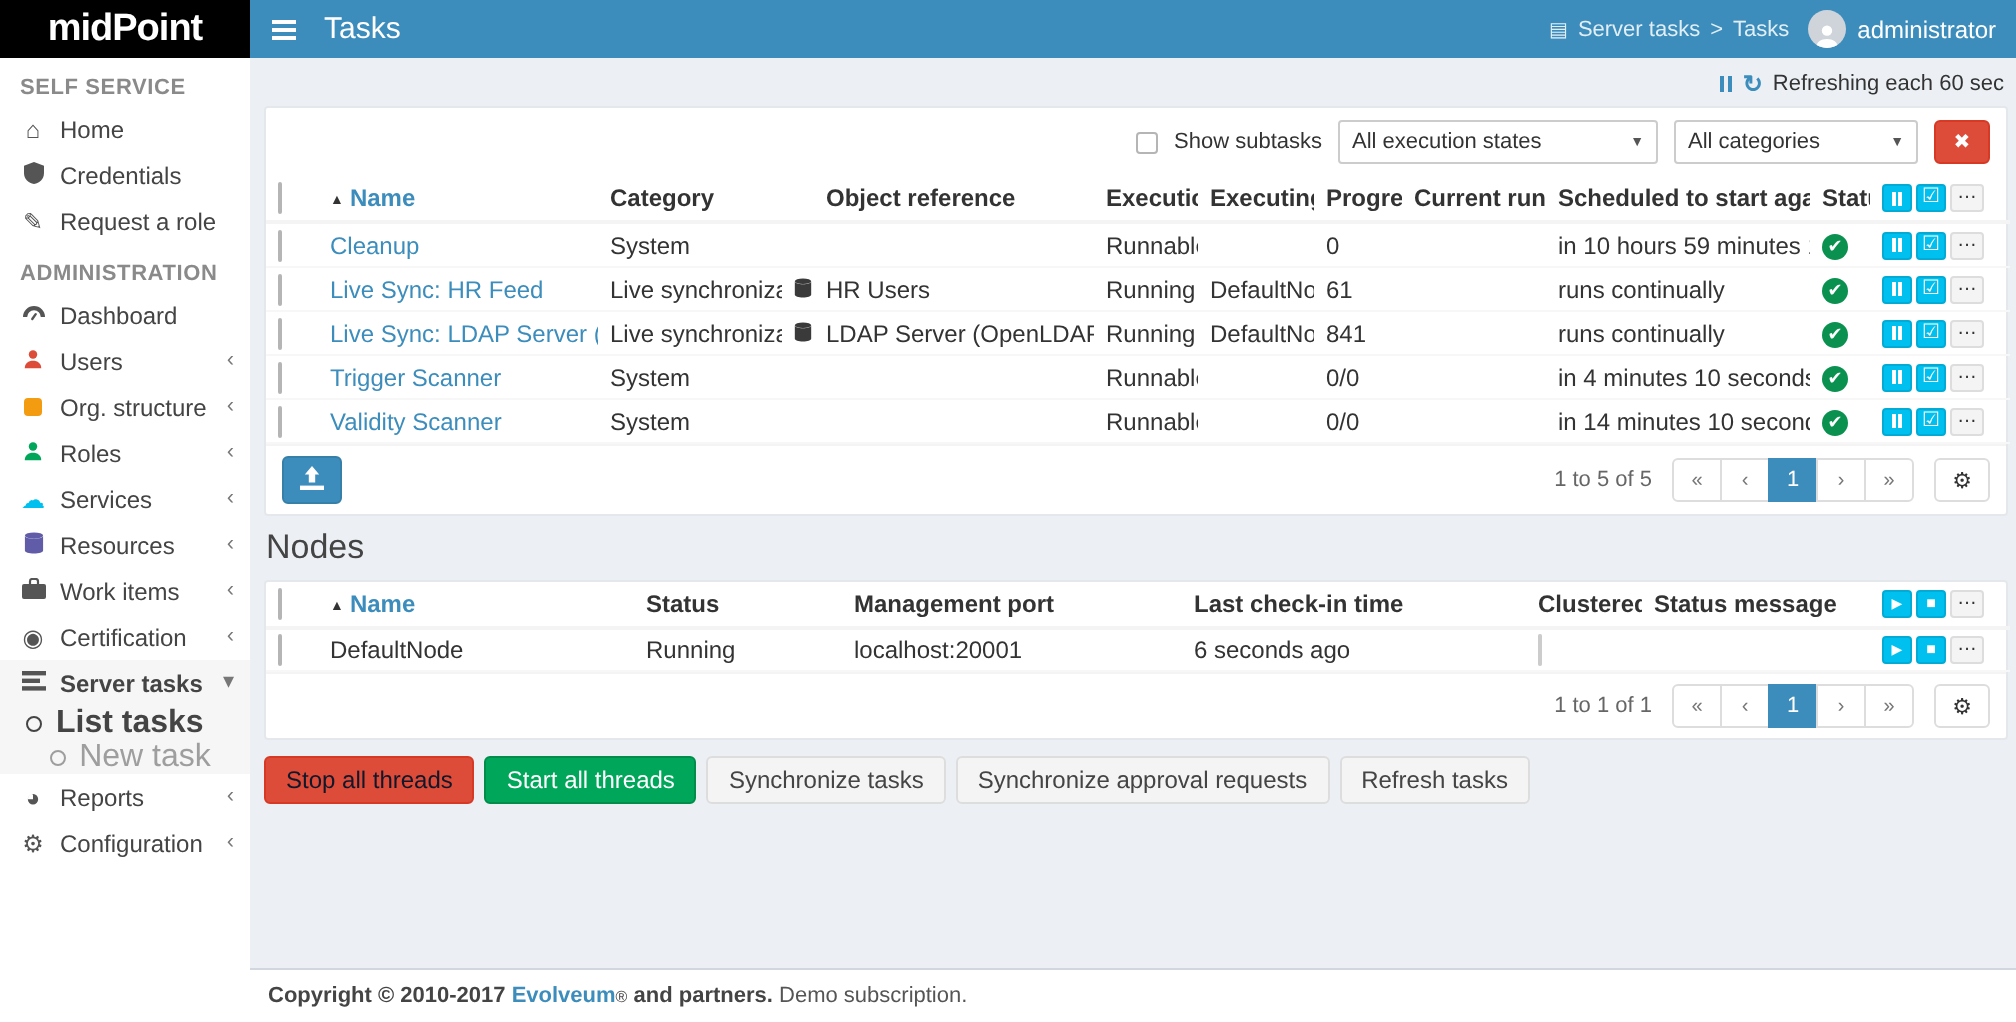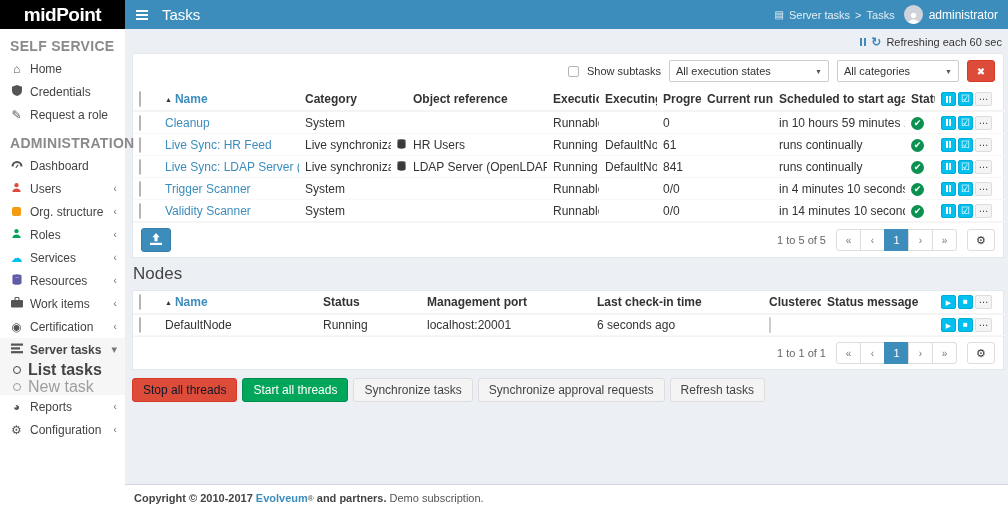--- a/index.html
+++ b/index.html
@@ -16,29 +16,29 @@
   .page-title { font-size:15px; margin-left:14px; font-weight:400; }
   .nav-right { margin-left:auto; display:flex; align-items:center; margin-right:10px; gap:9px; }
   .breadcrumb { display:flex; align-items:center; gap:5px; font-size:11px; color:rgba(255,255,255,.85); }
   .breadcrumb .bc-icon { font-size:10px; }
   .userbox { display:flex; align-items:center; gap:6px;justify-content:space-between; }
   .avatar { width:19px; height:19px; border-radius:50%; background:#cfd4db; display:flex; align-items:flex-end; justify-content:center; overflow:hidden; }
   .username { font-size:12px; color:#fff; }
 
   
   .sidebar { position:absolute; top:29px; left:0; bottom:0; width:125px; background:#fff; z-index:4; }
-  .side-header { padding:9px 10px 3px; font-size:14px; font-weight:bold; color:#8a8a8a; letter-spacing:.3px; }
+  .side-header { padding:9px 10px 3px; font-size:11px; font-weight:bold; color:#8a8a8a; letter-spacing:.3px; }
   .side-item { display:flex; align-items:center; gap:7px; padding:5px 8px 5px 10px; font-size:12px; color:#444; cursor:pointer; height:23px; }
   .side-item .icn { width:13px; text-align:center; font-size:12px; color:#555; flex:0 0 13px; line-height:1; }
   .side-item .lbl { white-space:nowrap; }
   .side-item .chev { margin-left:auto; color:#777; font-size:11px; line-height:1; }
   .grp-open { background:#f6f6f6; }
   .sub-item { display:flex; align-items:center; gap:7px; padding:3px 8px 3px 13px; font-size:16px; color:#444; cursor:pointer; height:17px; }
   .sub-item.active .lbl { font-weight:bold; }
-  .sub-item.muted { color:#9e9e9e; }
+  .sub-item.muted { color:#9e9e9e;justify-content:center; }
   .circle-o { width:8px; height:8px; border:1.5px solid #444; border-radius:50%; flex:0 0 8px; }
   .circle-o.mut { border-color:#9e9e9e; }
   .sq-org { width:9px; height:9px; background:#f39c12; border-radius:2px; display:inline-block; }
 
   
   .content { position:absolute; left:125px; top:29px; right:0; bottom:27px; padding:4px 4px 0 7px; }
   .refresh-row { display:flex; justify-content:flex-end; align-items:center; gap:5px; font-size:11px; color:#333; padding:3px 2px 5px; }
   .pause-i { display:flex; gap:1.5px; }
   .pause-i i { width:2.5px; height:8px; background:#3c8dbc; display:block; }
   .refresh-glyph { color:#3c8dbc; font-size:12px; font-weight:bold; line-height:1; }

